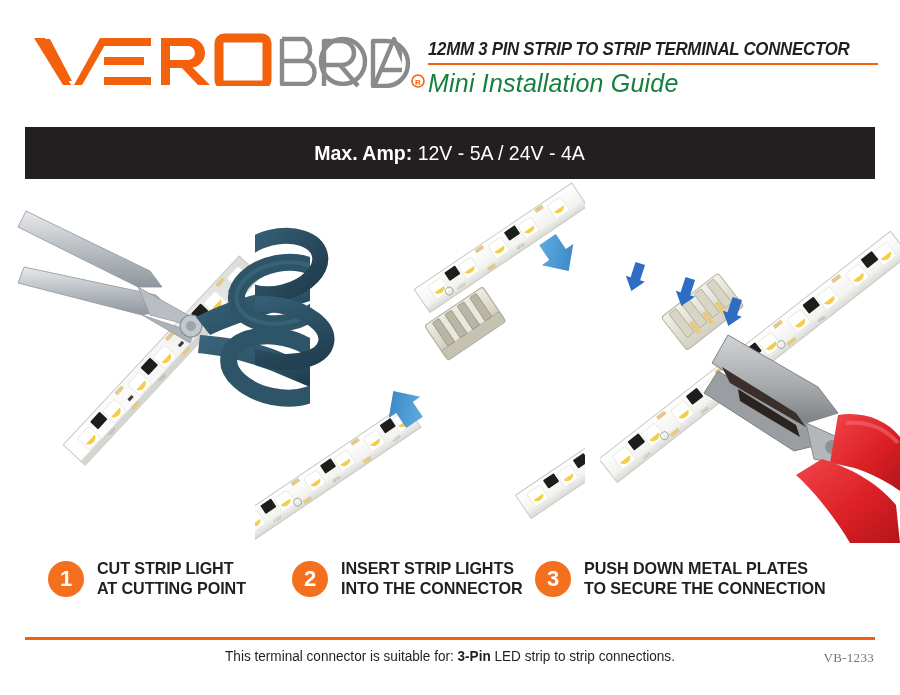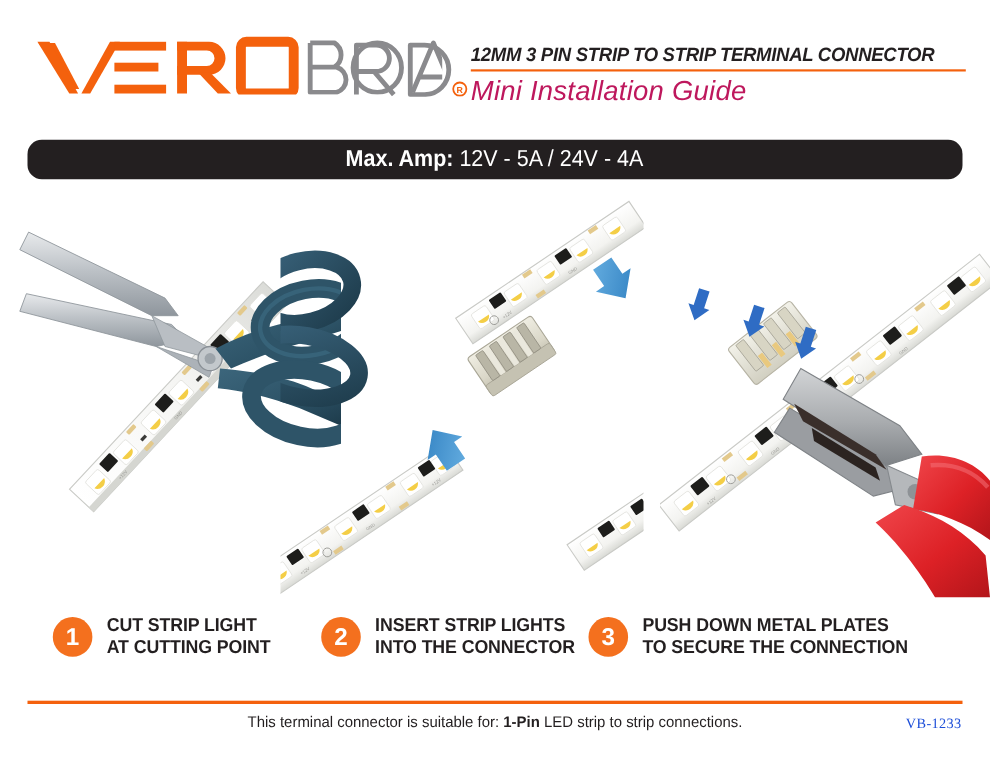--- a/index.html
+++ b/index.html
@@ -60,37 +60,36 @@
   .head-rule {
     margin-top: 4px;
     width: 450px;
     height: 2px;
     background: #f4610d;
   }
   .head-sub {
     margin-top: 4px;
     font-size: 25px;
     font-weight: 300;
-    color: #be185d;
+    color: #15803d;
     letter-spacing: 0.2px;
     line-height: 28px;
   }
 
   
   .banner {
     position: absolute;
     left: 25px;
     top: 127px;
     width: 850px;
-    height: 36px;
+    height: 52px;
     background: #231f20;
     display: flex;
     align-items: center;
     justify-content: center;
-    border-radius: 13px;
   }
   .banner-text {
     color: #ffffff;
     font-family: "Liberation Sans Narrow", "Liberation Sans", sans-serif;
     font-size: 21px;
     letter-spacing: 0px;
     transform: scaleX(0.93);
     white-space: nowrap;
   }
   .banner-text b { font-weight: bold; }
@@ -178,21 +177,21 @@
     color: #231f20;
     transform: scaleX(0.97);
   }
   .foot-text b { font-weight: bold; }
   .foot-code {
     position: absolute;
     right: 26px;
     top: 650px;
     font-family: "Liberation Serif", serif;
     font-size: 13px;
-    color: #1d4ed8;
+    color: #737373;
     letter-spacing: 0.3px;
   }
 </style>
 </head>
 <body>
 
 <div class="page">
 
   <div class="header">
 
@@ -624,16 +623,16 @@
     <div class="step" id="step-3">
       <div class="step-num">3</div>
       <div class="step-label">
         <span>PUSH DOWN METAL PLATES</span>
         <span>TO SECURE THE CONNECTION</span>
       </div>
     </div>
   </div>
 
   <div class="foot-rule"></div>
-  <div class="foot-text"><span>This terminal connector is suitable for: </span><b>1-Pin</b><span> LED strip to strip connections.</span></div>
+  <div class="foot-text"><span>This terminal connector is suitable for: </span><b>3-Pin</b><span> LED strip to strip connections.</span></div>
   <div class="foot-code">VB-1233</div>
 
 </div>
 
 </body></html>

